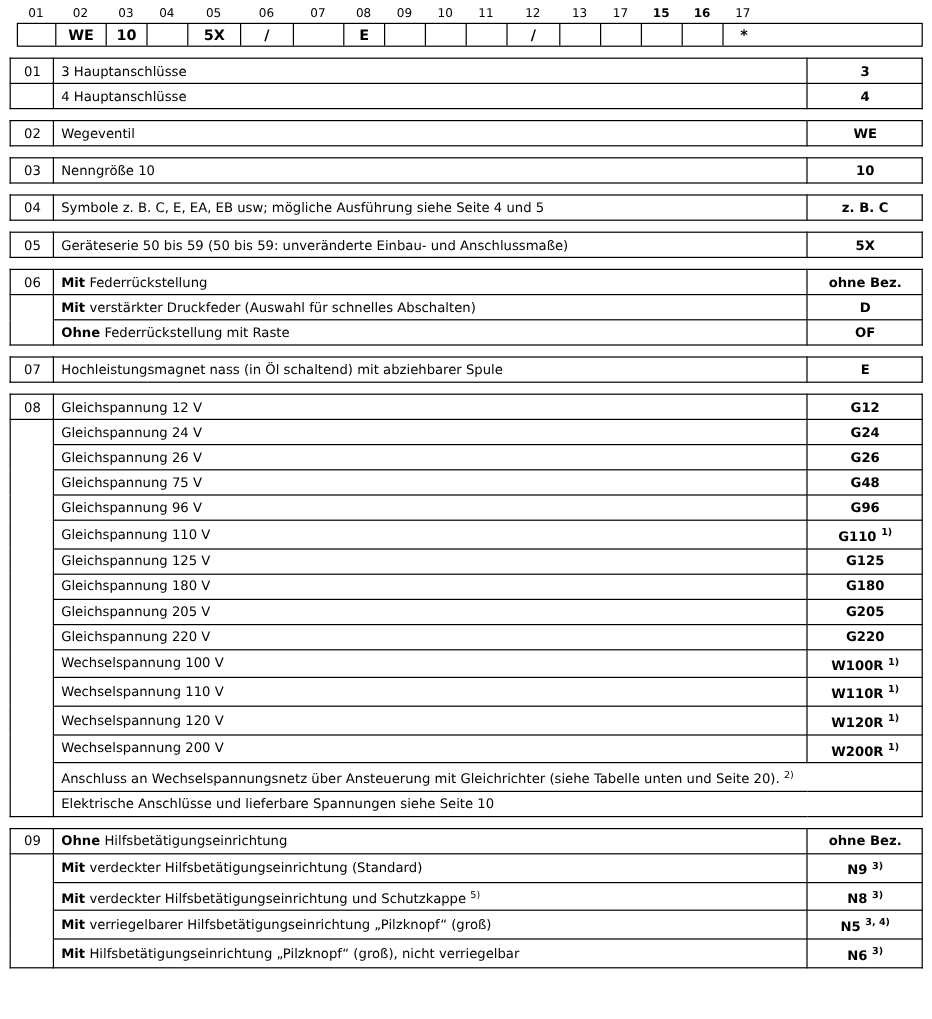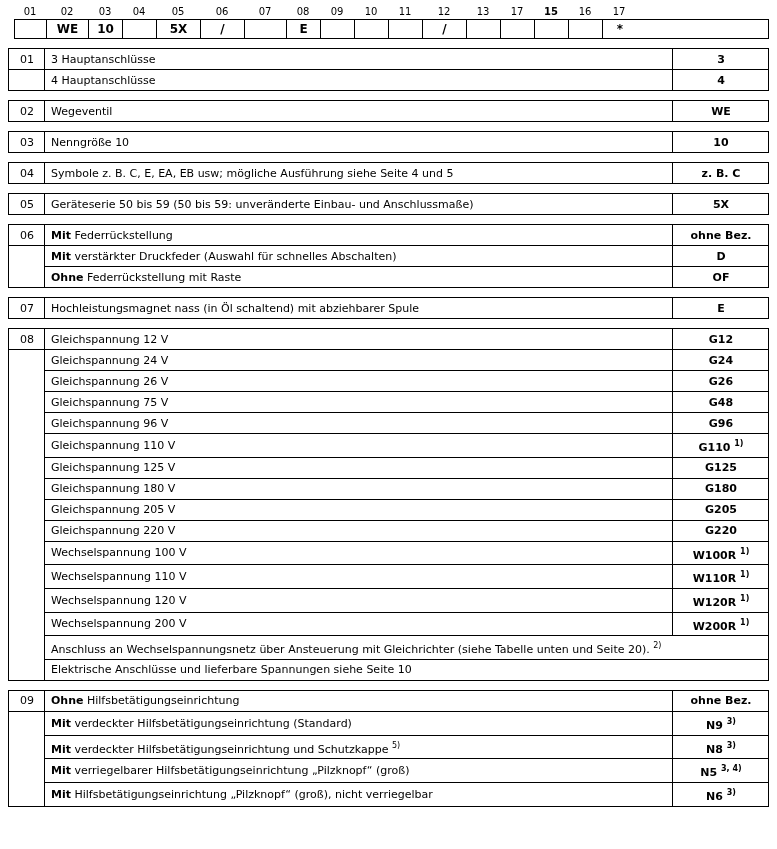--- a/index.html
+++ b/index.html
@@ -102,21 +102,21 @@
       <div class="pos" style="width: 44px;">06</div>
       <div class="pos" style="width: 42px;">07</div>
       <div class="pos" style="width: 34px;">08</div>
       <div class="pos" style="width: 34px;">09</div>
       <div class="pos" style="width: 34px;">10</div>
       <div class="pos" style="width: 34px;">11</div>
       <div class="pos" style="width: 44px;">12</div>
       <div class="pos" style="width: 34px;">13</div>
       <div class="pos" style="width: 34px;">17</div>
       <div class="pos" style="width: 34px; font-weight: bold;">15</div>
-      <div class="pos" style="width: 34px;">16</div>
+      <div class="pos" style="width: 34px; font-weight: bold;">16</div>
       <div class="pos" style="width: 34px;">17</div>
     </div>
   <div class="code-row" id="code-row">
       <div class="cell" style="width: 32px;"></div>
       <div class="cell" style="width: 42px;">WE</div>
       <div class="cell" style="width: 34px;">10</div>
       <div class="cell" style="width: 34px;"></div>
       <div class="cell" style="width: 44px;">5X</div>
       <div class="cell" style="width: 44px;">/</div>
       <div class="cell" style="width: 42px;"></div>

